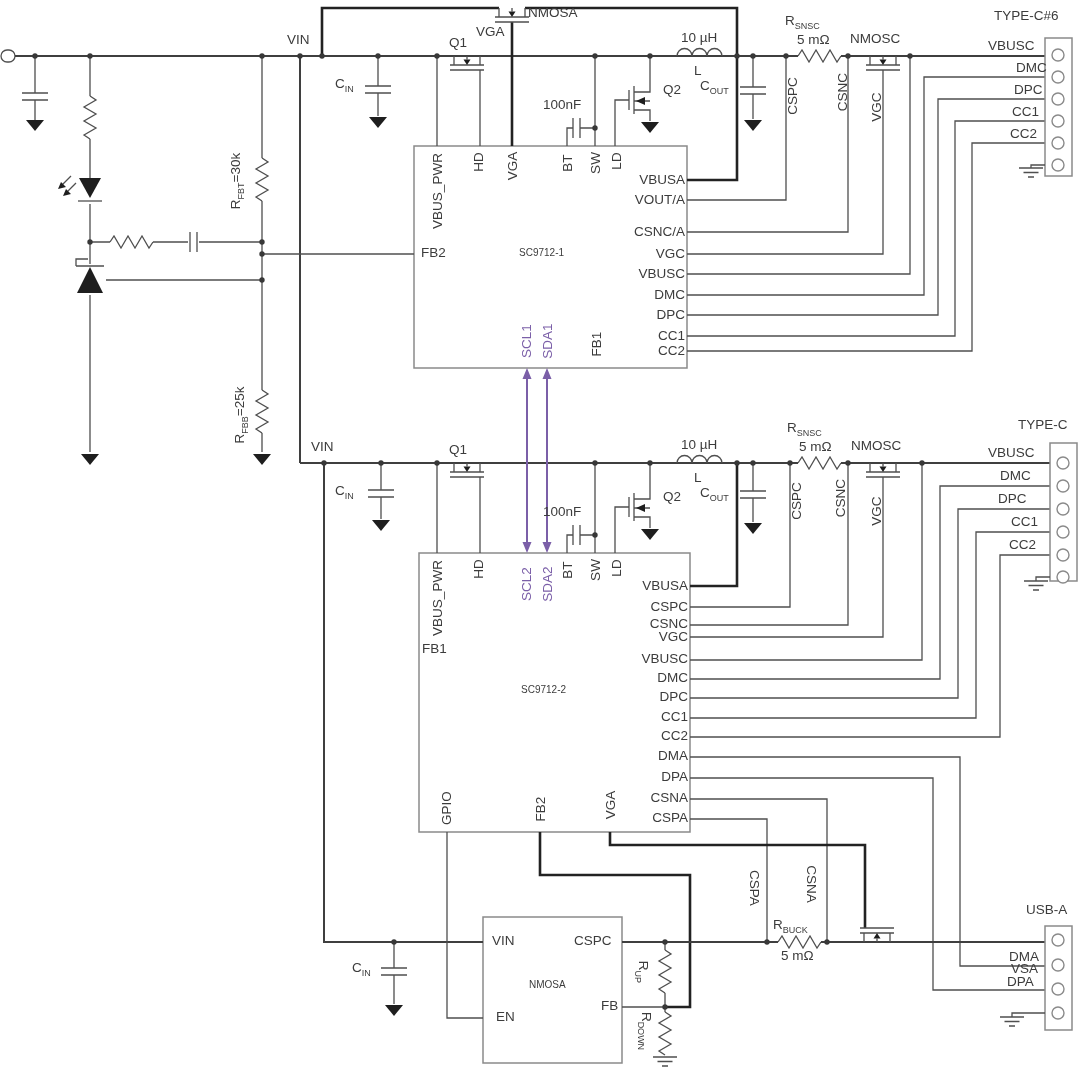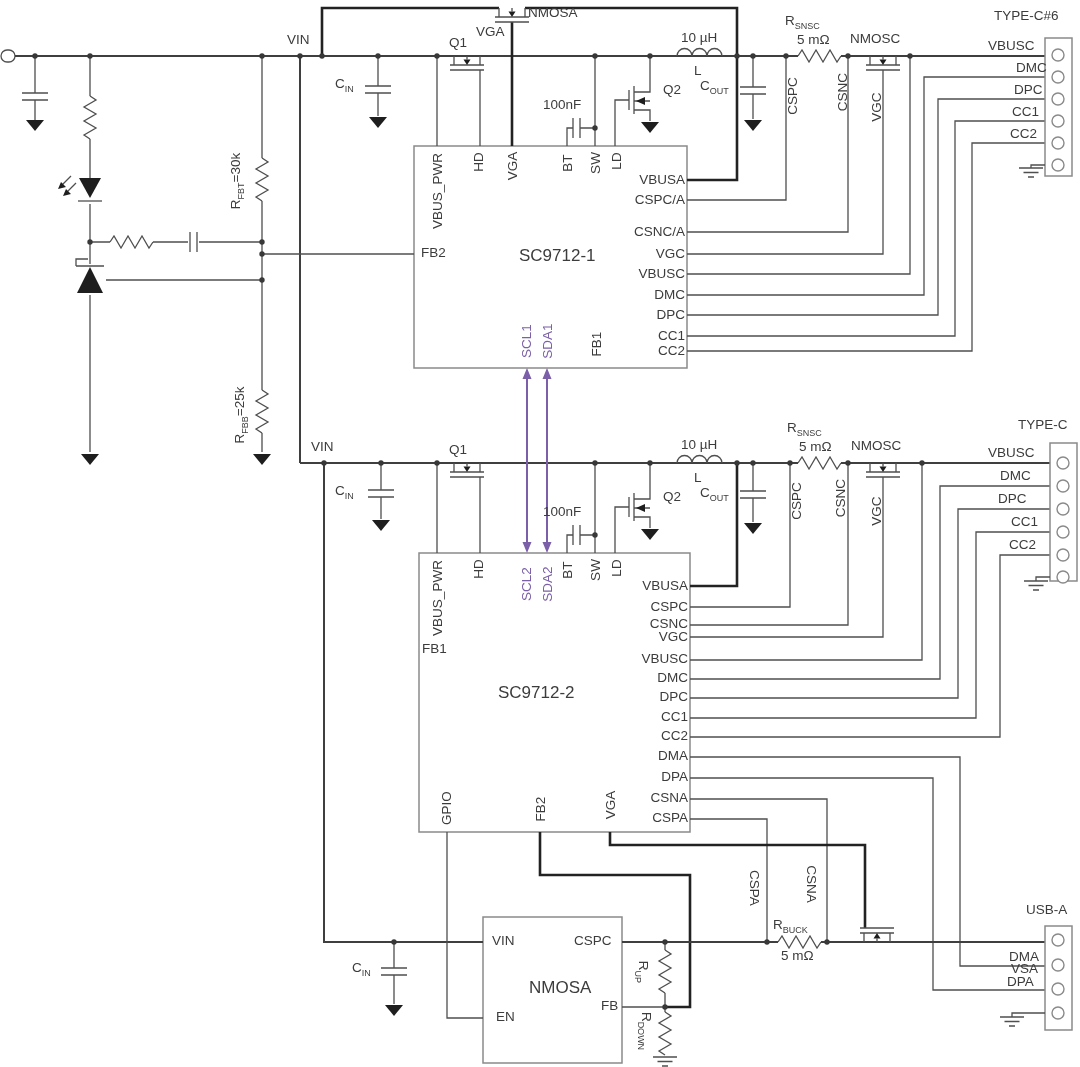--- a/index.html
+++ b/index.html
@@ -9,21 +9,21 @@
   .w {stroke:#4f4f4f;stroke-width:1.3;fill:none}
   .w2{stroke:#3f3f3f;stroke-width:2;fill:none}
   .w3{stroke:#222;stroke-width:2.6;fill:none}
   .box{stroke:#8a8a8a;stroke-width:1.5;fill:#fff}
   .cn{stroke:#8a8a8a;stroke-width:1.4;fill:#fff}
   .fill{fill:#1e1e1e;stroke:none}
   .dot{fill:#383838;stroke:none}
   .pw{stroke:#7b5fa8;stroke-width:2;fill:none}
   .pf{fill:#7b5fa8;stroke:none}
   .lbl{position:absolute;font-size:13.5px;color:#3c3c3c;white-space:nowrap;line-height:1.1}
-  .ic{font-size:17px}
+  .ic{font-size:10px}
   .cc{transform:translate(-50%,-50%) rotate(-90deg)}
   .cw{transform:translate(-50%,-50%) rotate(90deg)}
   .r1{right:395px;text-align:right}
   .r2{right:392px;text-align:right}
   .i2c{color:#7b5fa8}
   sub{font-size:9px}
 </style>
 </head>
 <body>
 
@@ -259,21 +259,21 @@
 <div class="lbl cc" style="left:438px;top:191px">VBUS_PWR</div>
 <div class="lbl cc" style="left:479px;top:162px">HD</div>
 <div class="lbl cc" style="left:513px;top:166px">VGA</div>
 <div class="lbl cc" style="left:568px;top:163px">BT</div>
 <div class="lbl cc" style="left:596px;top:163px">SW</div>
 <div class="lbl cc" style="left:617px;top:161px">LD</div>
 <div class="lbl cc i2c" style="left:527px;top:341px">SCL1</div>
 <div class="lbl cc i2c" style="left:548px;top:341px">SDA1</div>
 <div class="lbl cc" style="left:597px;top:344px">FB1</div>
 <div class="lbl r1" style="top:173px">VBUSA</div>
-<div class="lbl r1" style="top:193px">CSPC/A</div>
+<div class="lbl r1" style="top:193px">VOUT/A</div>
 <div class="lbl r1" style="top:225px">CSNC/A</div>
 <div class="lbl r1" style="top:247px">VGC</div>
 <div class="lbl r1" style="top:267px">VBUSC</div>
 <div class="lbl r1" style="top:288px">DMC</div>
 <div class="lbl r1" style="top:308px">DPC</div>
 <div class="lbl r1" style="top:329px">CC1</div>
 <div class="lbl r1" style="top:344px">CC2</div>
 
 <div class="lbl" style="left:311px;top:440px">VIN</div>
 <div class="lbl" style="left:335px;top:484px"><span>C</span><sub>IN</sub></div>
@@ -289,21 +289,21 @@
 <div class="lbl" style="left:1018px;top:418px">TYPE-C</div>
 <div class="lbl" style="left:988px;top:446px">VBUSC</div>
 <div class="lbl" style="left:1000px;top:469px">DMC</div>
 <div class="lbl" style="left:998px;top:492px">DPC</div>
 <div class="lbl" style="left:1011px;top:515px">CC1</div>
 <div class="lbl" style="left:1009px;top:538px">CC2</div>
 <div class="lbl cc" style="left:797px;top:501px">CSPC</div>
 <div class="lbl cc" style="left:841px;top:498px">CSNC</div>
 <div class="lbl cc" style="left:877px;top:511px">VGC</div>
 
-<div class="lbl ic" style="left:498px;top:684px">SC9712-2</div>
+<div class="lbl ic" style="left:521px;top:684px">SC9712-2</div>
 <div class="lbl" style="left:422px;top:642px">FB1</div>
 <div class="lbl cc" style="left:438px;top:598px">VBUS_PWR</div>
 <div class="lbl cc" style="left:479px;top:569px">HD</div>
 <div class="lbl cc i2c" style="left:527px;top:584px">SCL2</div>
 <div class="lbl cc i2c" style="left:548px;top:584px">SDA2</div>
 <div class="lbl cc" style="left:568px;top:570px">BT</div>
 <div class="lbl cc" style="left:596px;top:570px">SW</div>
 <div class="lbl cc" style="left:617px;top:568px">LD</div>
 <div class="lbl cc" style="left:447px;top:808px">GPIO</div>
 <div class="lbl cc" style="left:541px;top:809px">FB2</div>

